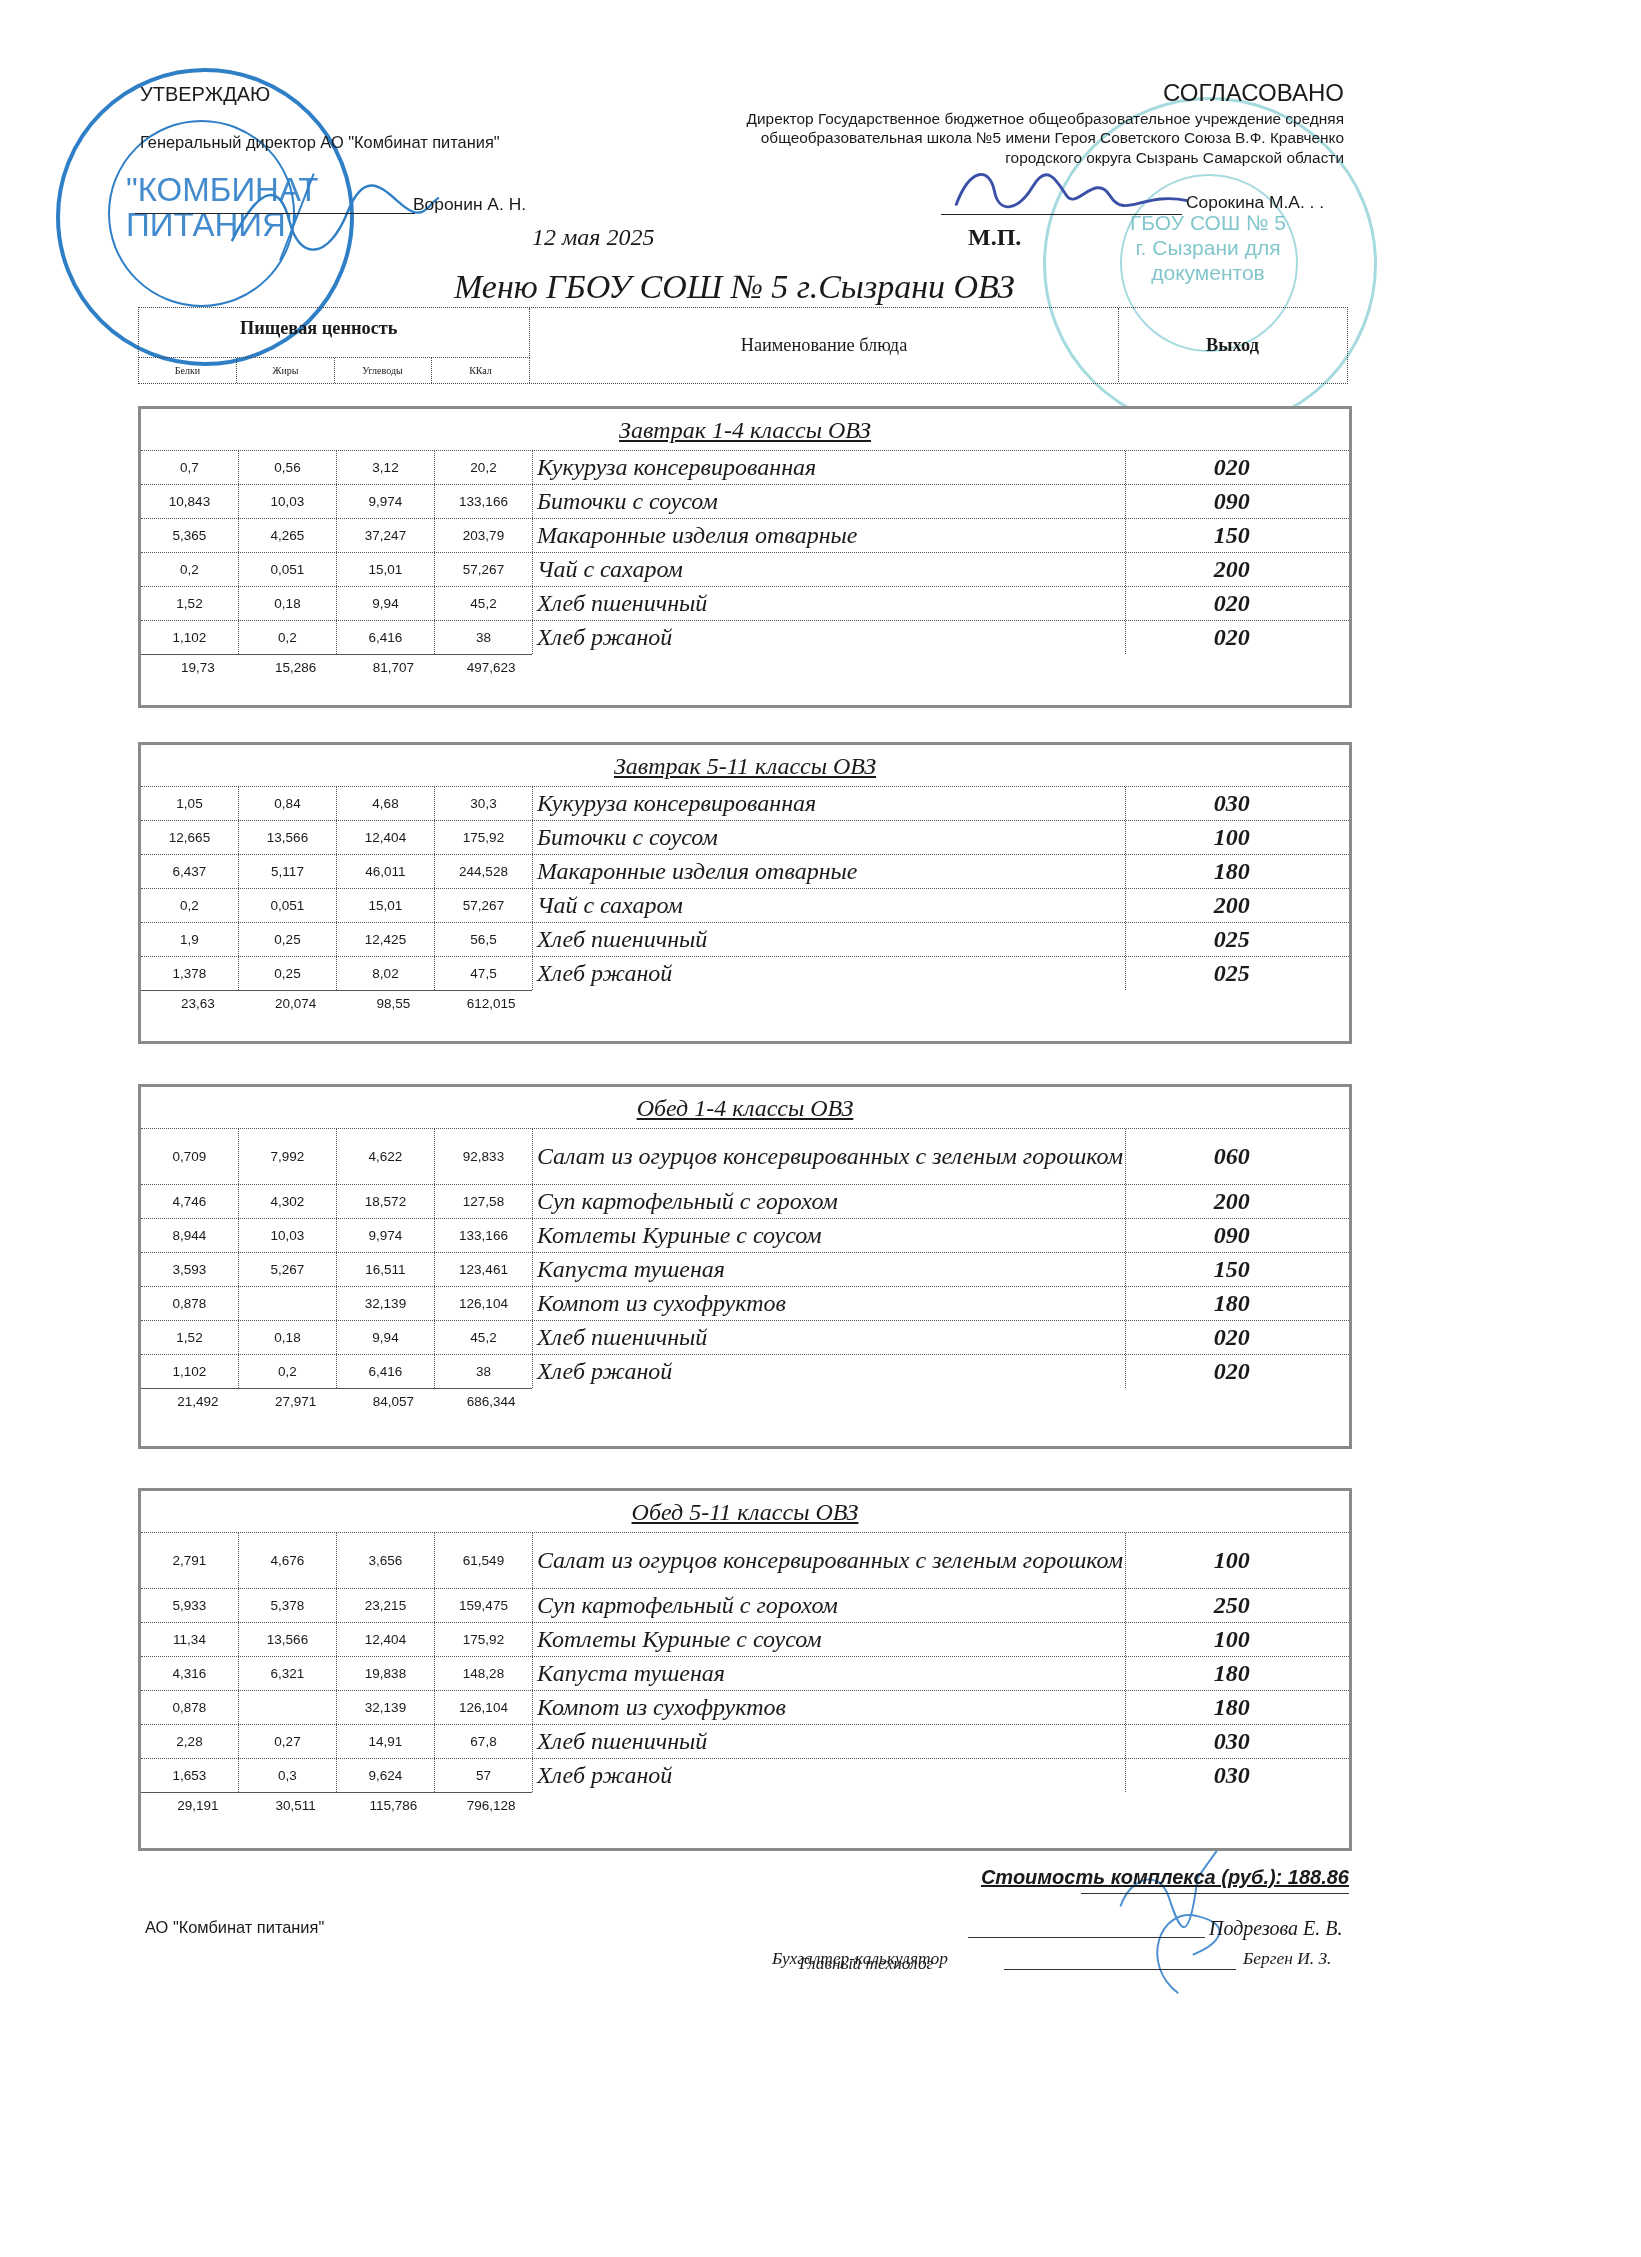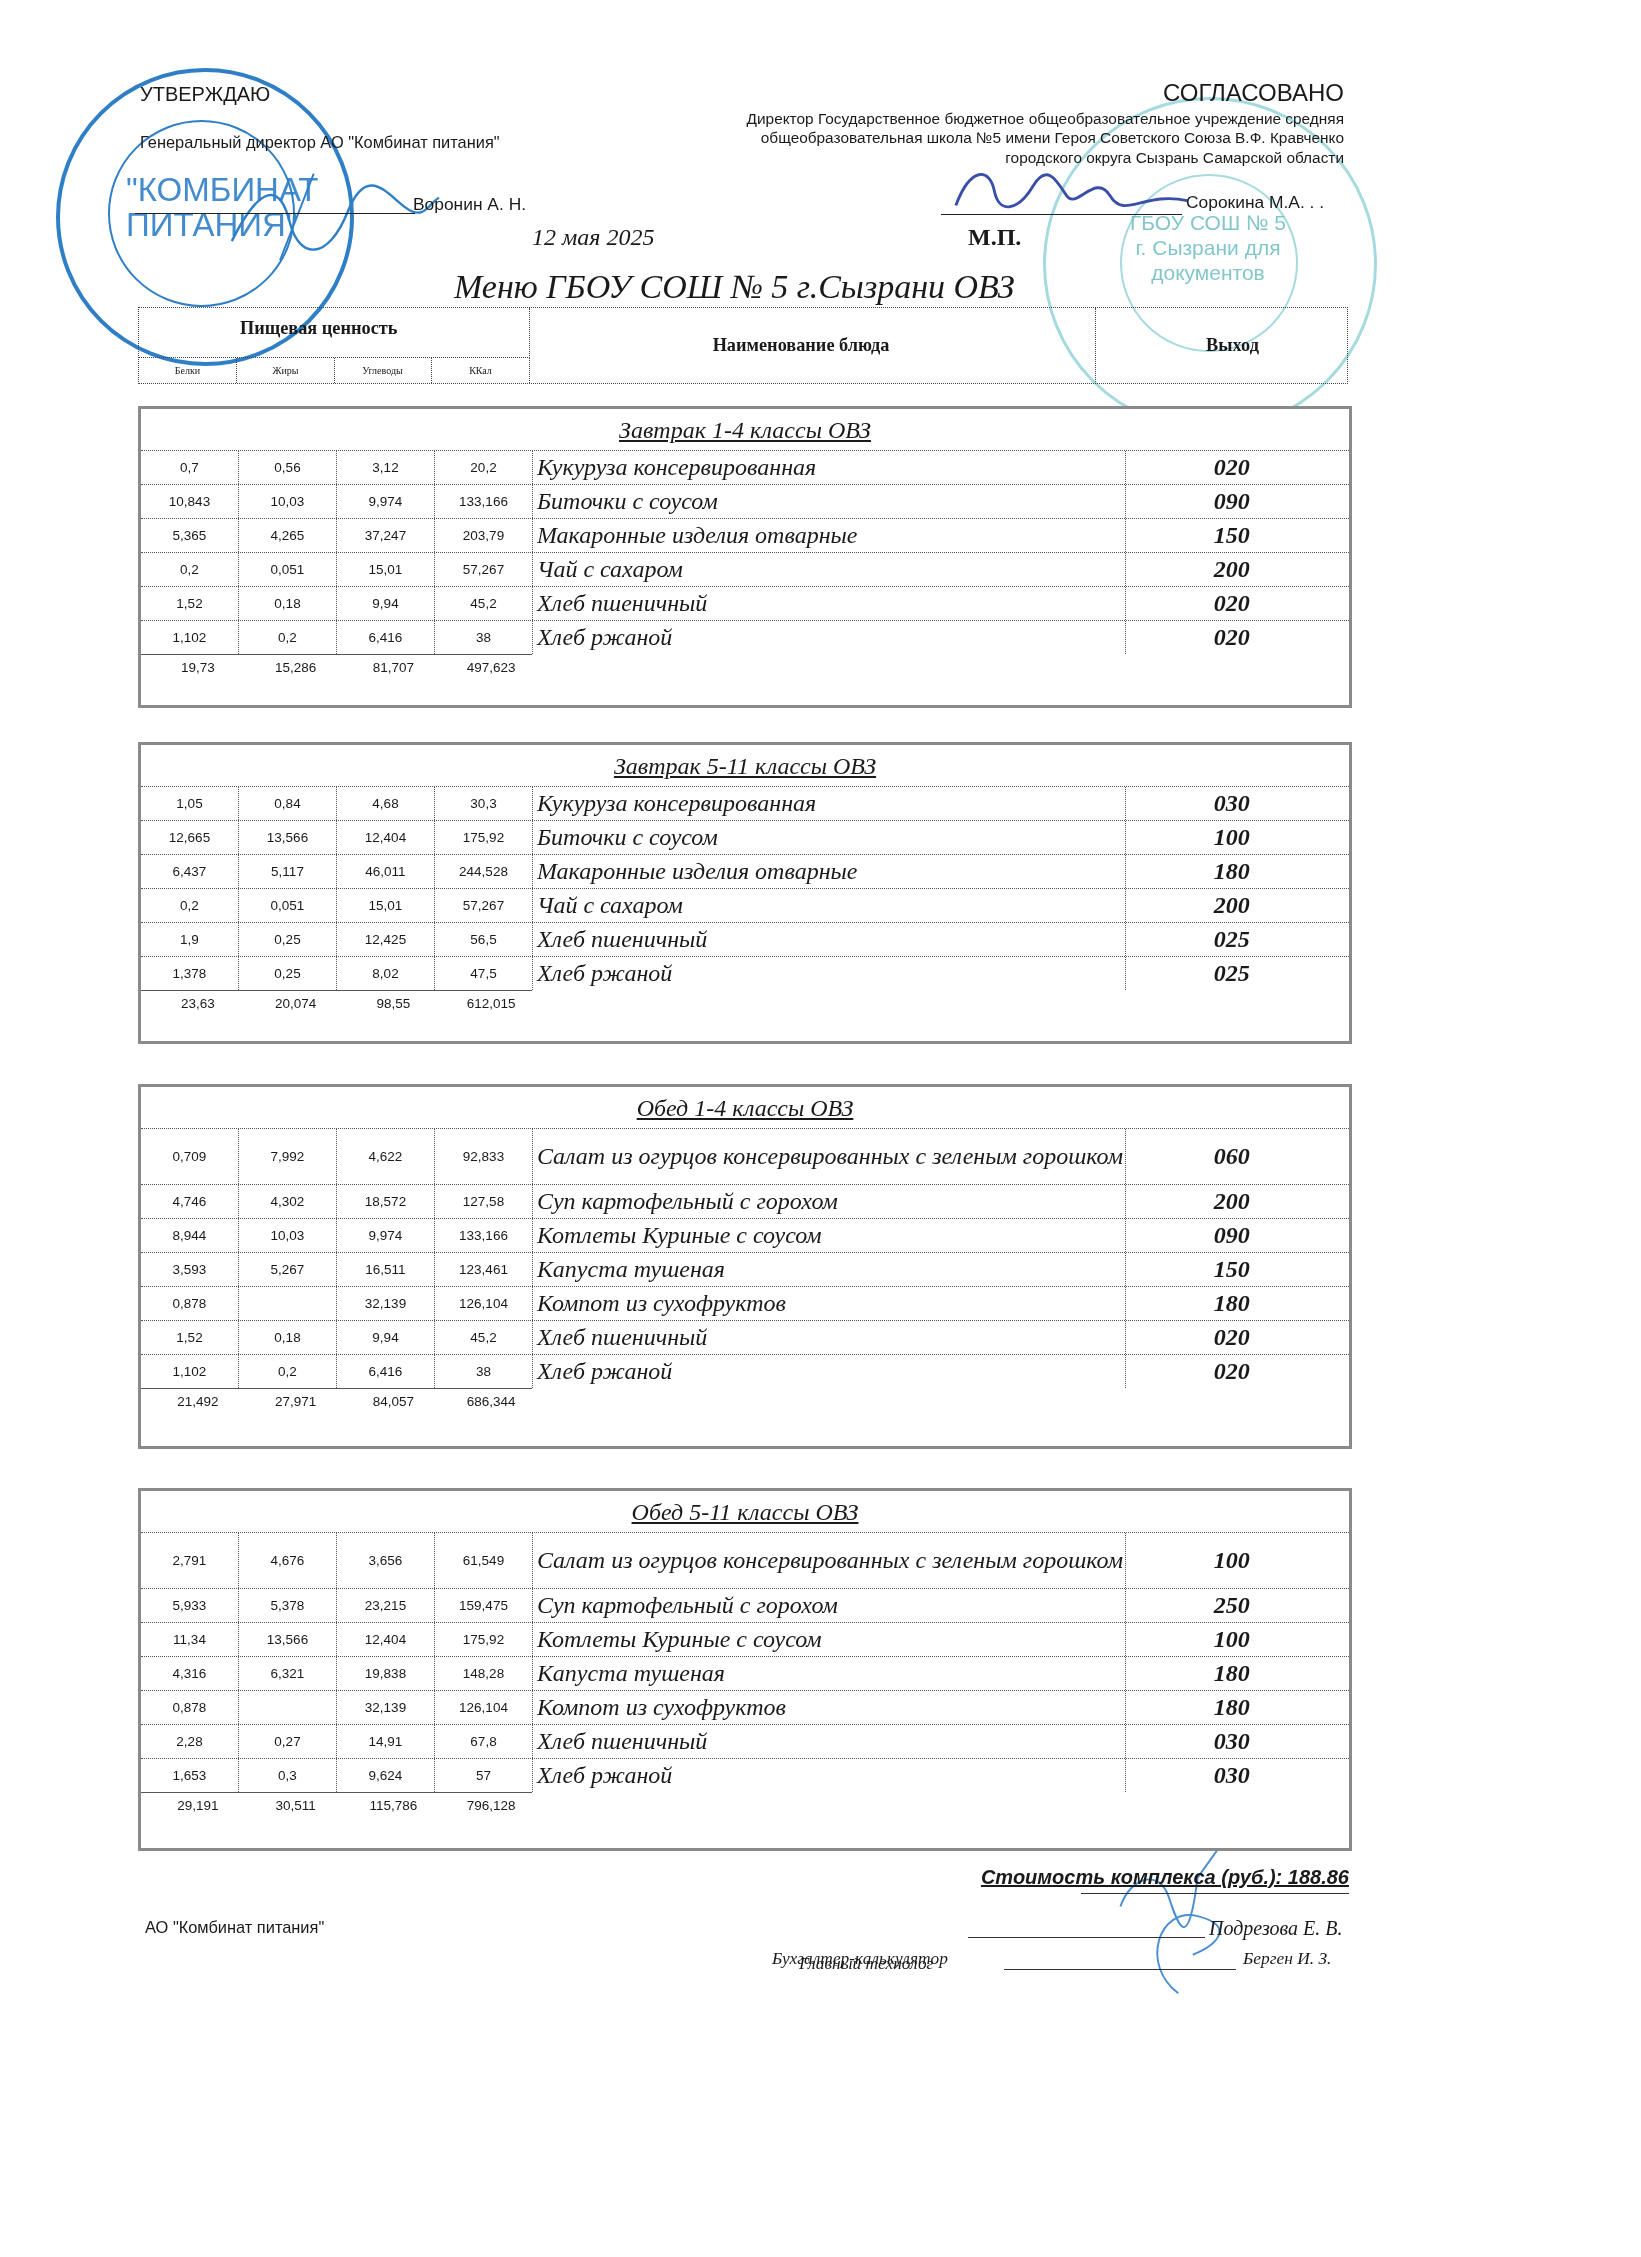--- a/index.html
+++ b/index.html
@@ -31,21 +31,21 @@
   #stamp-right { left:1043px; top:97px; width:328px; height:328px; border:3.9px solid #7fcbd1; opacity:0.7; }
   #stamp-right-inner { left:1120px; top:174px; width:174px; height:174px; border:2.9px solid #7fcbd1; opacity:0.7; }
   #stamp-right-text { left:1128px; top:210px; width:160px; text-align:center; color:#6dbdc4; font-size:21px; line-height:25px; font-family:"Liberation Sans", sans-serif; opacity:0.85; }
   .sig { position:absolute; pointer-events:none; }
 
   
   #col-header { left:138px; top:307px; width:1210px; height:77px; border:1.4px dotted #444; box-sizing:border-box; }
   #col-header .nv { position:absolute; left:0; top:0; width:391px; height:50px; border-right:1.4px dotted #444; border-bottom:1.4px dotted #444; box-sizing:border-box; }
   #col-header .nv span { position:absolute; left:101px; top:9.7px; font-size:18.3px; font-weight:bold; }
   #col-header .sub { position:absolute; top:50px; height:25px; border-right:1.4px dotted #444; box-sizing:border-box; font-size:10px; text-align:center; line-height:25px; }
-  #col-header .name-h { position:absolute; left:368px; top:0; width:589px; height:74px; border-right:1.4px dotted #444; box-sizing:border-box; text-align:center; line-height:74px; font-size:18.3px; font-weight:bold; }
+  #col-header .name-h { position:absolute; left:391px; top:0; width:589px; height:74px; border-right:1.4px dotted #444; box-sizing:border-box; text-align:center; line-height:74px; font-size:18.3px; font-weight:normal; }
   #col-header .out-h { position:absolute; left:980px; top:0; width:227px; height:74px; text-align:center; line-height:74px; font-size:18.3px; font-weight:bold; }
 
   
   .section { position:absolute; left:138px; width:1214px; border:3.9px solid #8a8a8a; box-sizing:border-box; background:#fff; }
   .section-title { height:41px; text-align:center; line-height:42px; font-size:24px; font-style:italic; }
   .section-title span { text-decoration:underline; }
   .row { display:flex; border-top:1.4px dotted #555; height:34px; box-sizing:border-box; }
   .row.tall { height:56px; }
   .row:last-of-type { border-bottom:1.4px dotted #555; }
   .num { width:98px; border-right:1.4px dotted #555; box-sizing:border-box; text-align:center; font-size:13.5px; display:flex; align-items:center; justify-content:center; }

